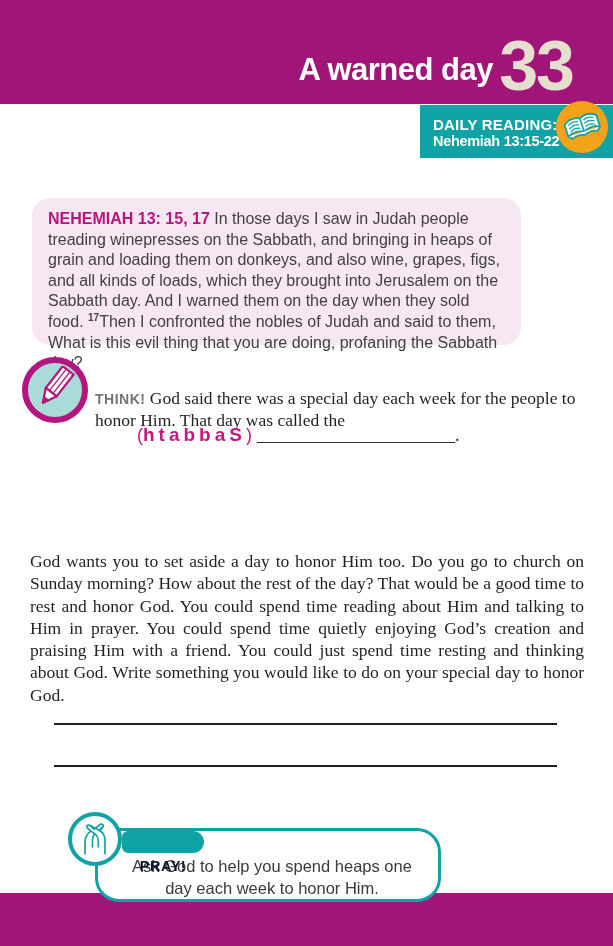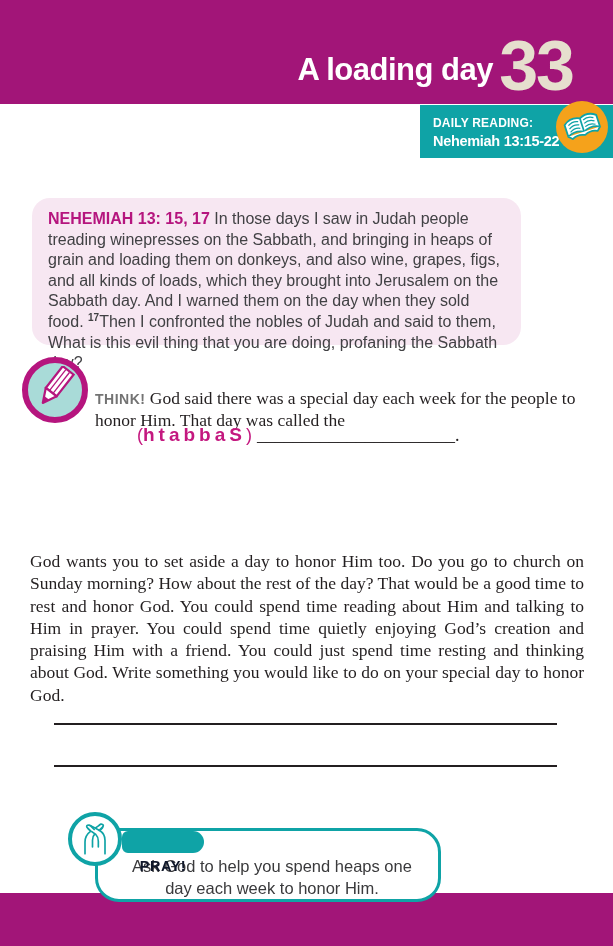--- a/index.html
+++ b/index.html
@@ -13,21 +13,21 @@
   .banner-title{
     position:absolute;top:54px;right:120px;color:#ffffff;
     font-size:31px;font-weight:bold;letter-spacing:-0.5px;line-height:1;
   }
   .banner-number{
     position:absolute;top:34px;right:40px;color:#E6DFCE;
     font-size:70px;font-weight:bold;line-height:0.92;letter-spacing:-2px;
   }
   
   .daily{position:absolute;left:420px;top:105px;width:193px;height:53px;background:#0FA3A6;}
-  .daily-label{position:absolute;left:13px;top:11px;color:#fff;font-size:12px;font-weight:bold;letter-spacing:0.2px;}
+  .daily-label{position:absolute;left:13px;top:11px;color:#fff;font-size:15px;font-weight:bold;letter-spacing:0.2px;}
   .daily-ref{position:absolute;left:13px;top:28px;color:#fff;font-size:14.5px;font-weight:bold;letter-spacing:-0.3px;}
   .daily-circle{
     position:absolute;left:556px;top:101px;width:52px;height:52px;border-radius:50%;
     background:#F5A21B;display:flex;align-items:center;justify-content:center;
   }
   
   .intro{
     position:absolute;left:57px;top:116px;width:368px;
     font-family:"Liberation Serif",serif;font-size:17.5px;line-height:22px;color:#231F20;
   }
@@ -92,21 +92,21 @@
   }
   
   .footer{position:absolute;left:0;top:893px;width:613px;height:53px;background:#A21578;z-index:1;}
 </style>
 </head>
 <body>
 
 <div id="page">
 
   <div class="banner">
-    <div class="banner-title">A loading day</div>
+    <div class="banner-title">A warned day</div>
     <div class="banner-number">33</div>
   </div>
 
   <div class="daily">
     <div class="daily-label">DAILY READING:</div>
     <div class="daily-ref">Nehemiah 13:15-22</div>
   </div>
   <div class="daily-circle">
     <span>
       <svg width="42" height="42" viewBox="0 0 48 48">

